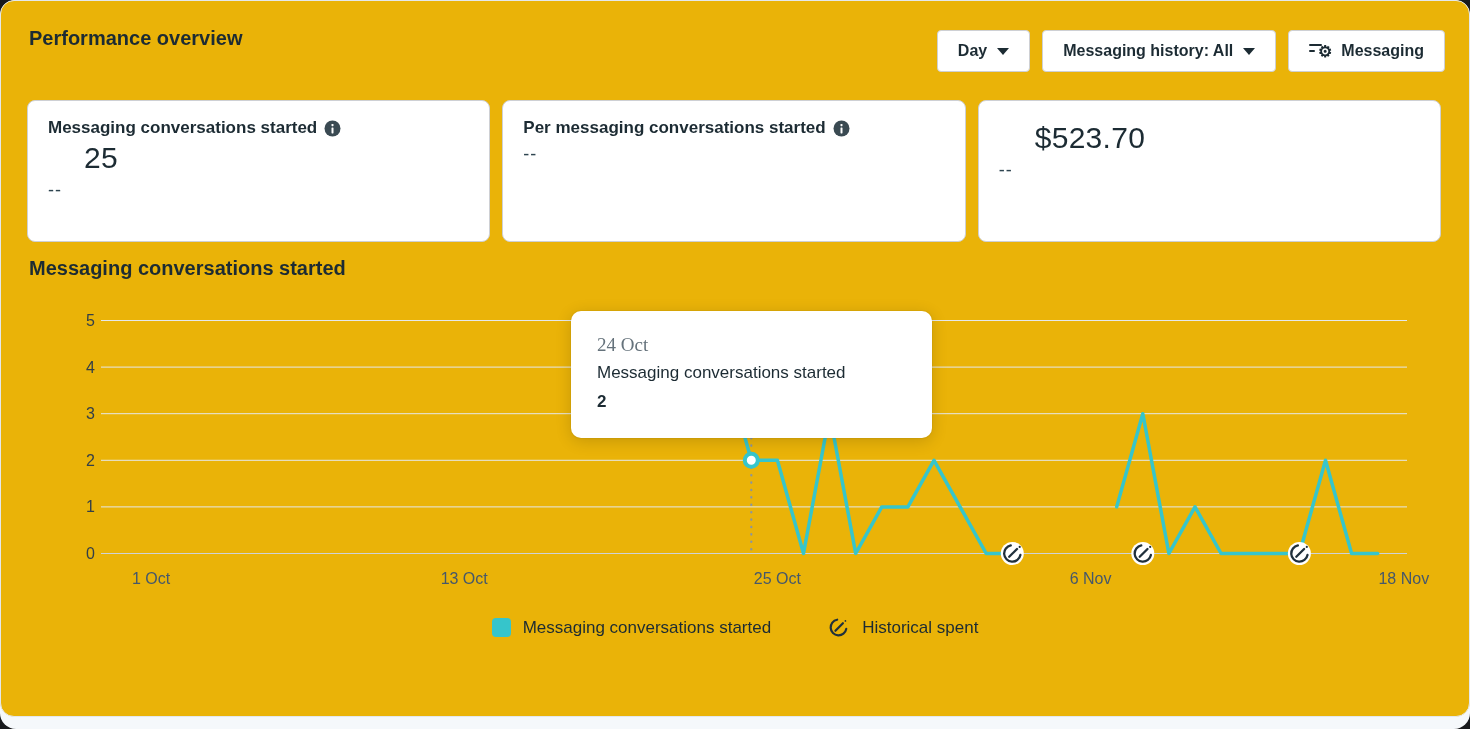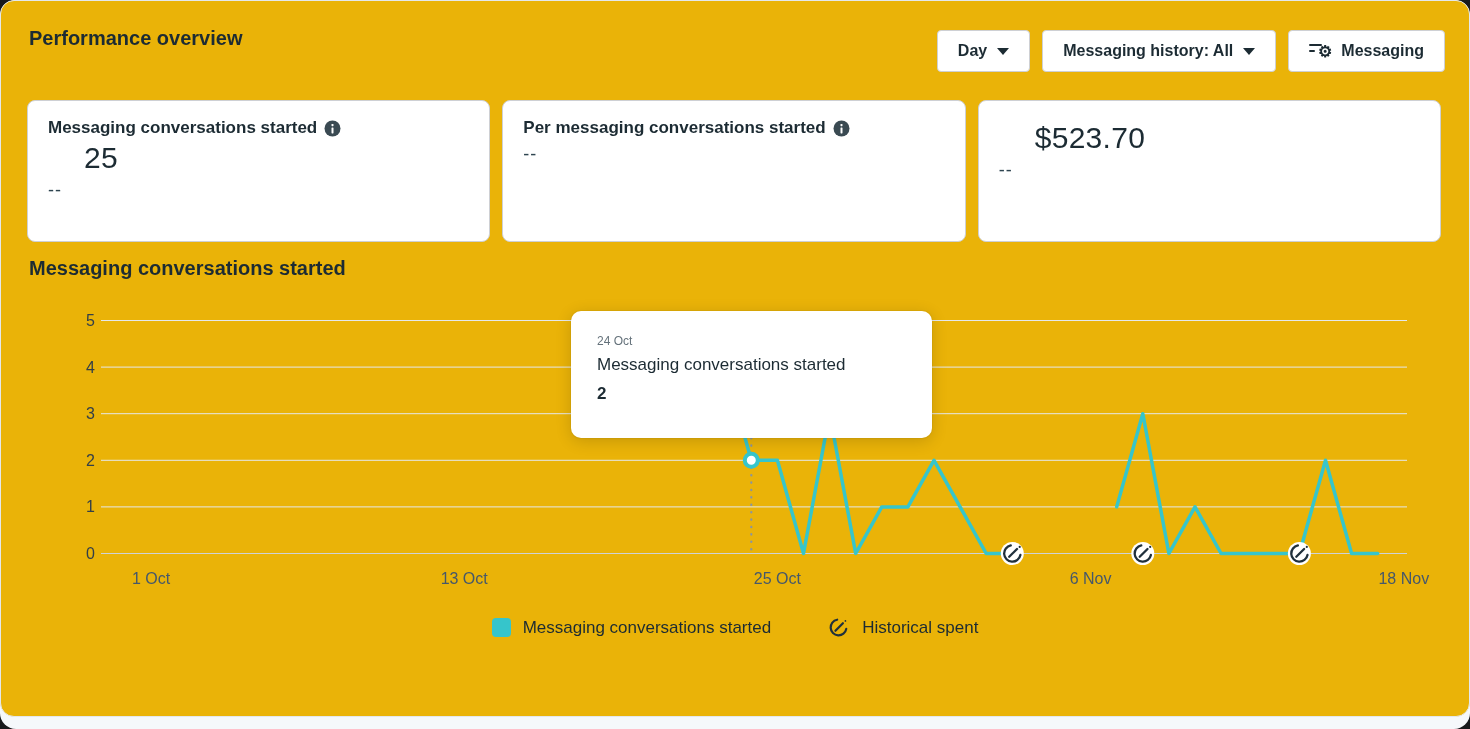--- a/index.html
+++ b/index.html
@@ -31,21 +31,21 @@
   .card-secondary { font-size:18px; color:#2e4450; margin-top:6px; letter-spacing:1px; }
 
   .section-title { position:absolute; left:28px; top:256px; font-size:20px; font-weight:700; color:#1c2b33; }
 
   
   .chart-svg { position:absolute; left:0; top:0; width:1470px; height:729px; z-index:1; }
 
   
   .tooltip { position:absolute; left:570px; top:310px; width:361px; height:127px; background:#fff; border-radius:10px;
              box-shadow:0 3px 16px rgba(0,0,0,0.16), 0 0 0 1px rgba(0,0,0,0.03); z-index:2; padding:23px 26px; }
-  .tt-date { font-size:12px; color:#65727b; }
+  .tt-date { font-size:19px; color:#65727b;font-family:Liberation Serif, serif; }
   .tt-label { font-size:17px; color:#1c2b33; margin-top:7px; }
   .tt-value { font-size:17px; font-weight:700; color:#1c2b33; margin-top:9px; }
 
   
   .legend { position:absolute; left:0; right:0; top:615px; display:flex; justify-content:center; align-items:center;
             gap:56px; z-index:2; }
   .legend-item { display:flex; align-items:center; gap:12px; font-size:17px; color:#1c2b33; }
   .legend-swatch { width:19px; height:19px; border-radius:4px; }
 </style>
 </head>

